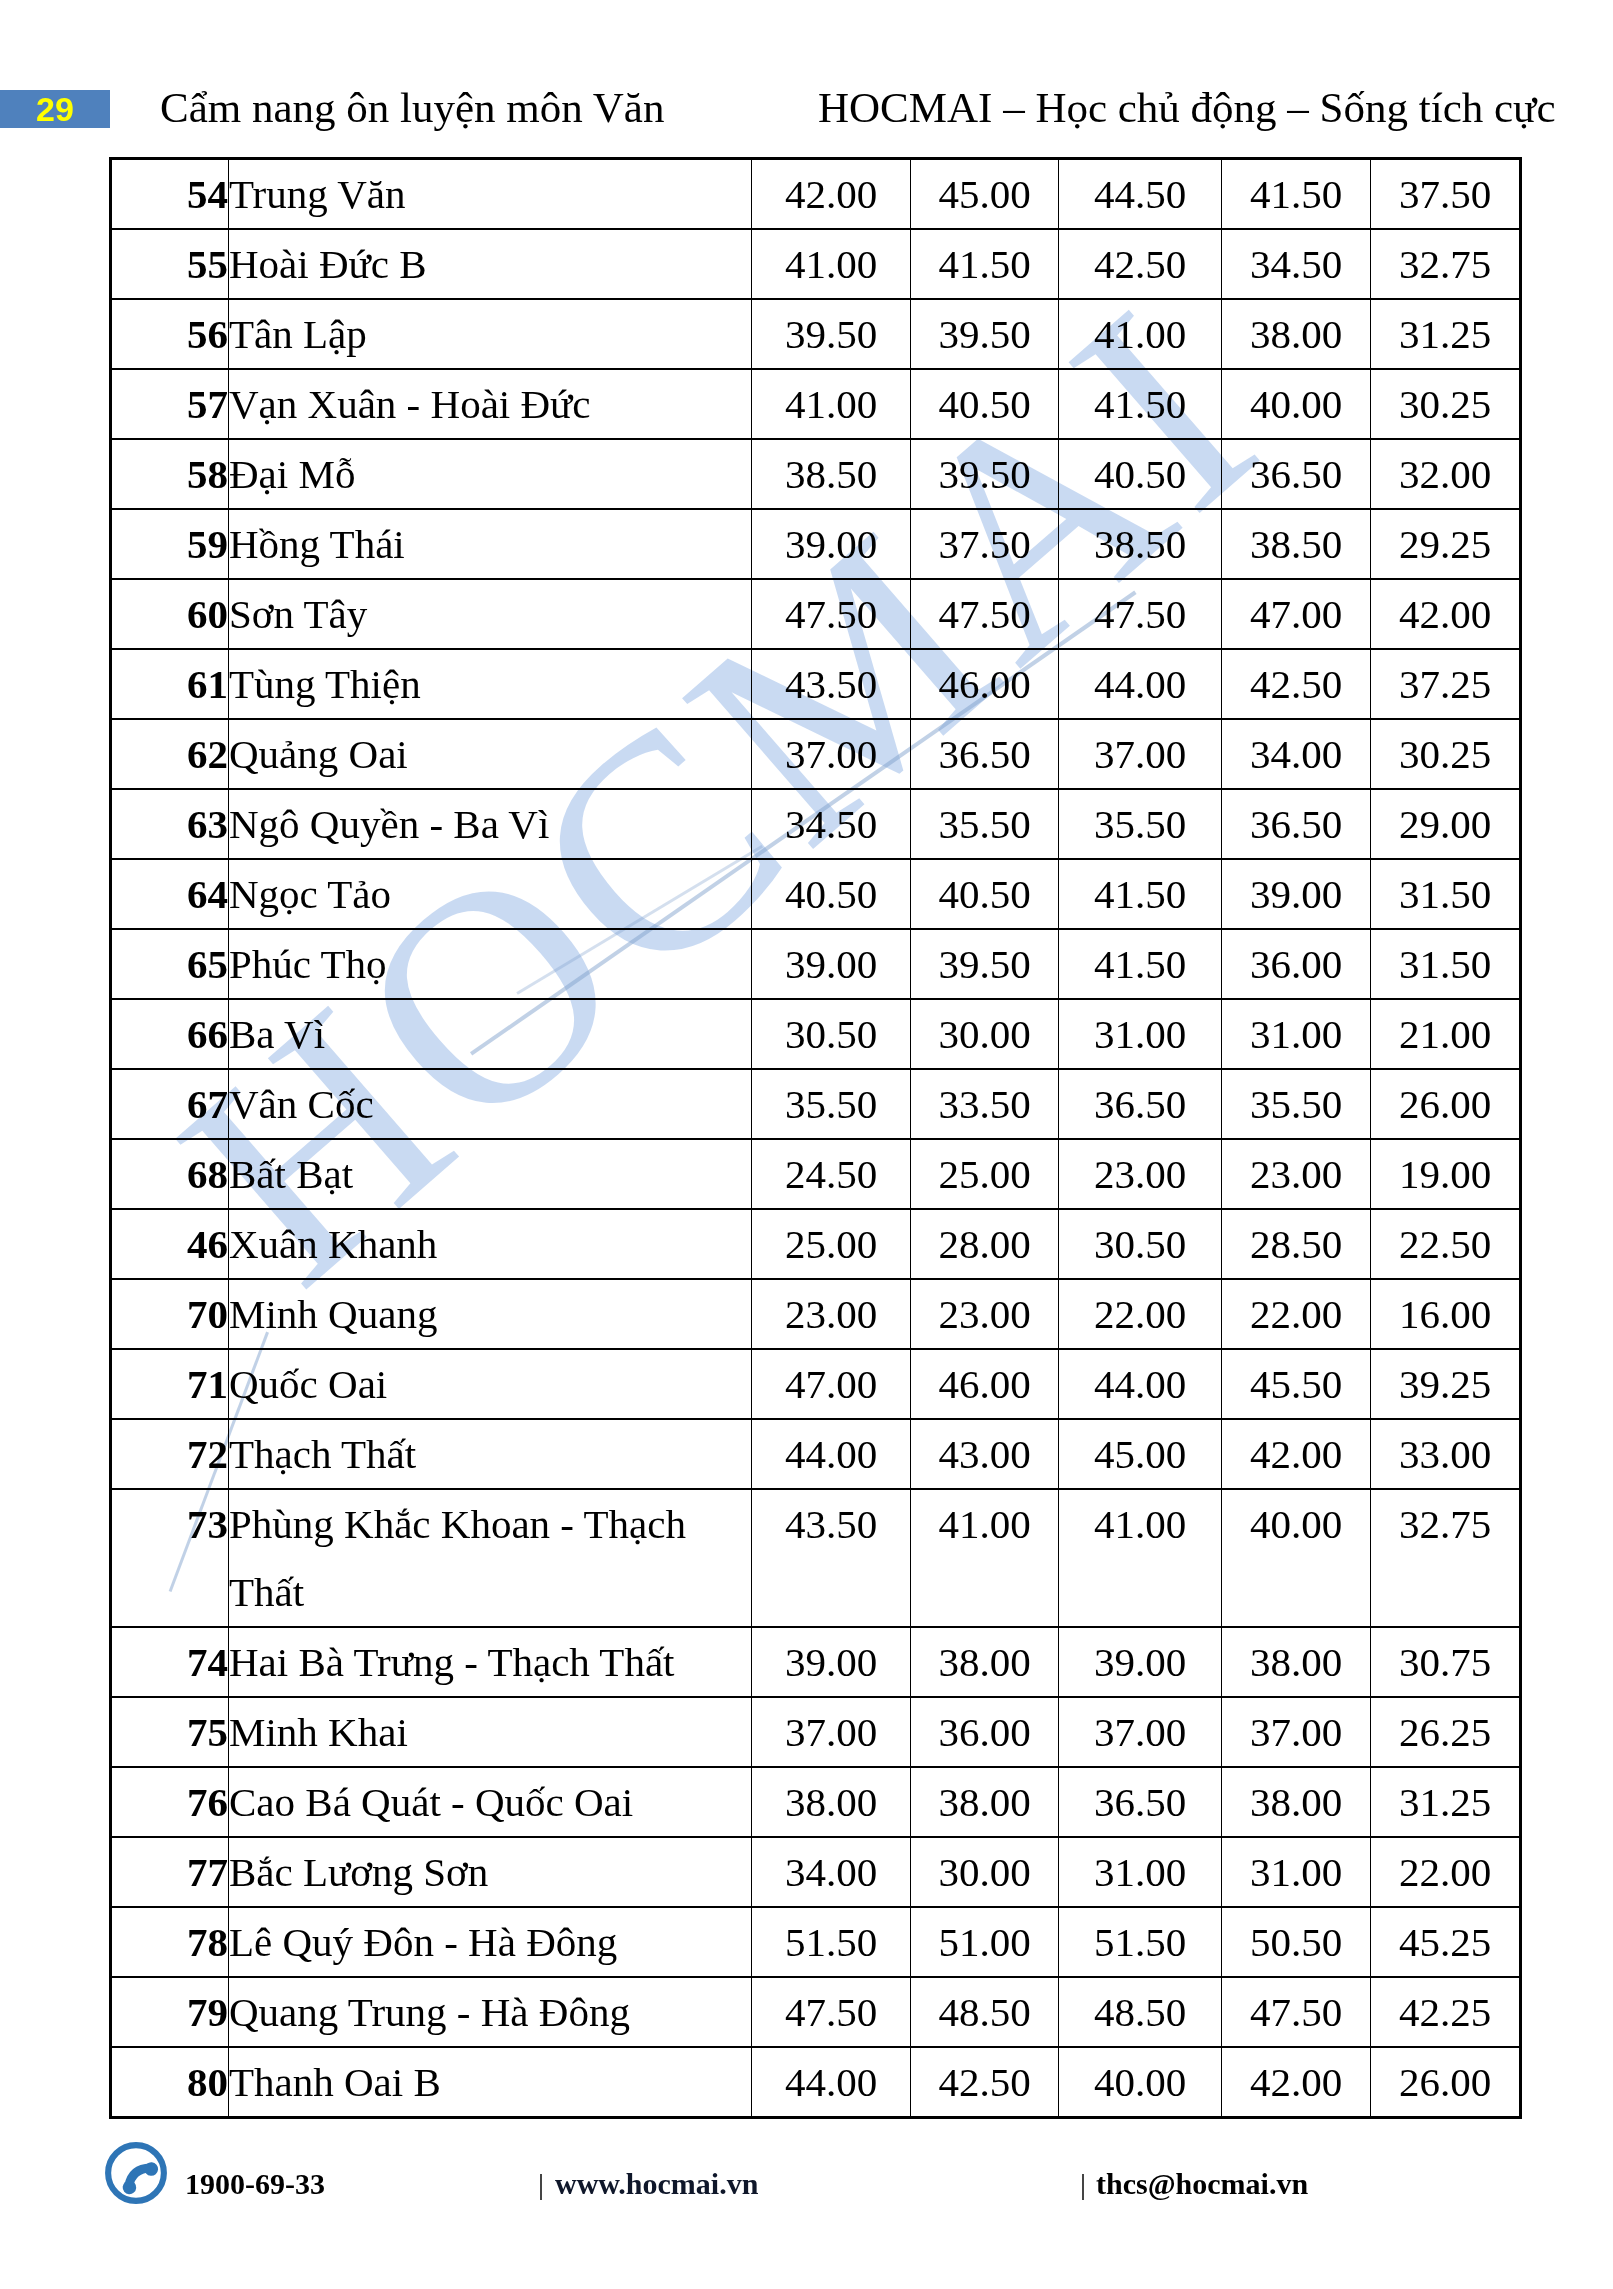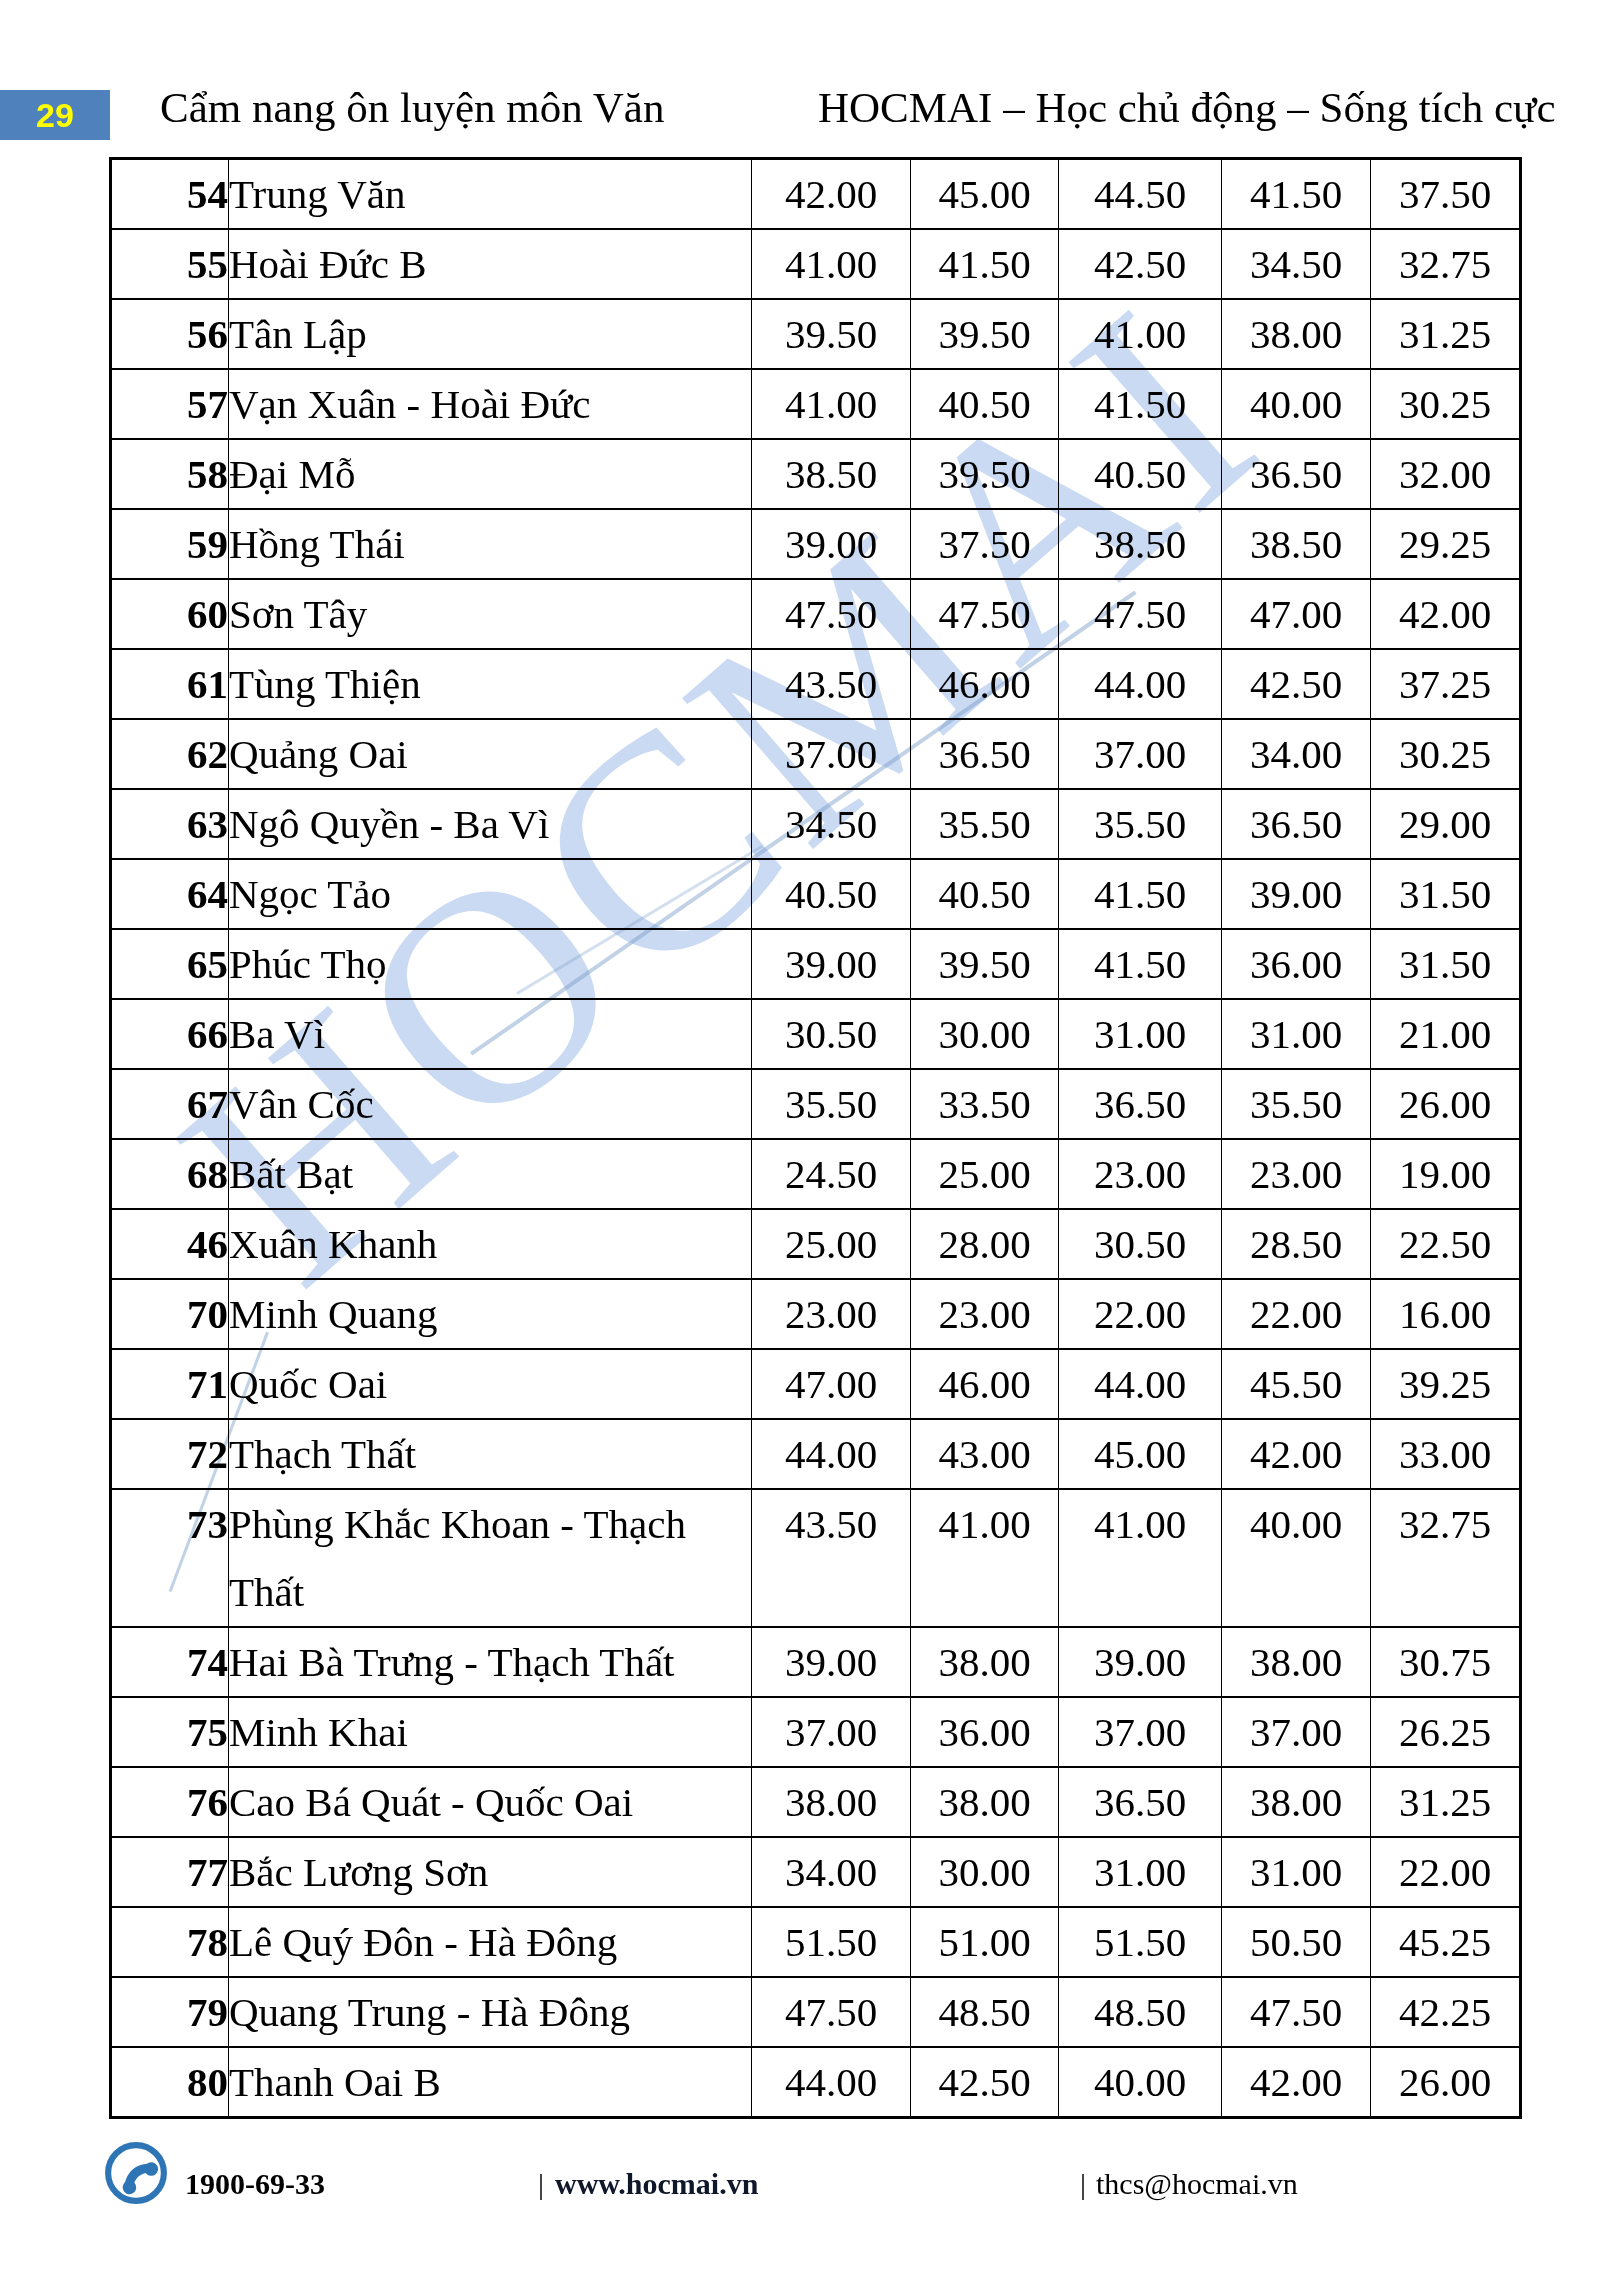--- a/index.html
+++ b/index.html
@@ -9,21 +9,21 @@
     position: relative;
     overflow: hidden;
     font-family: "Liberation Serif", serif;
     color: #000;
   }
   .page { position: absolute; inset: 0; overflow: hidden; }
 
   
   .page-badge {
     position: absolute; left: 0; top: 90px;
-    width: 110px; height: 50px;
+    width: 110px; height: 38px;
     background: #4F81BD;
     display: flex; align-items: center; justify-content: center;
     font-family: "Liberation Sans", sans-serif;
     font-weight: bold; font-size: 34px; color: #FFFF00;
   }
   .hdr-title {
     position: absolute; left: 160px; top: 83px;
     font-size: 43px; white-space: nowrap;
   }
   .hdr-slogan {
@@ -72,21 +72,21 @@
   td.cell-name { text-align: left; padding-left: 20px; padding-right: 13px; }
   td.cell-sc   { text-align: center; }
 
   
   .footer-item { position: absolute; top: 2167px; font-size: 30px; white-space: nowrap; }
   .phone-icon { position: absolute; left: 102px; top: 2139px; width: 68px; height: 68px; }
   .f-phone { left: 185px; font-weight: bold; }
   .f-sep1  { left: 538px; }
   .f-web   { left: 555px; font-weight: bold; color: #0f172a; text-decoration: none; }
   .f-sep2  { left: 1080px; }
-  .f-email { left: 1096px; font-weight: normal; }
+  .f-email { left: 1096px; font-weight: bold; }
 </style>
 </head>
 <body>
 
 <div class="page">
 
   <div class="watermark-layer">
     <div class="wm-text">HOCMAI</div>
     <div class="wm-stroke s1"></div>
     <div class="wm-stroke s2"></div>

